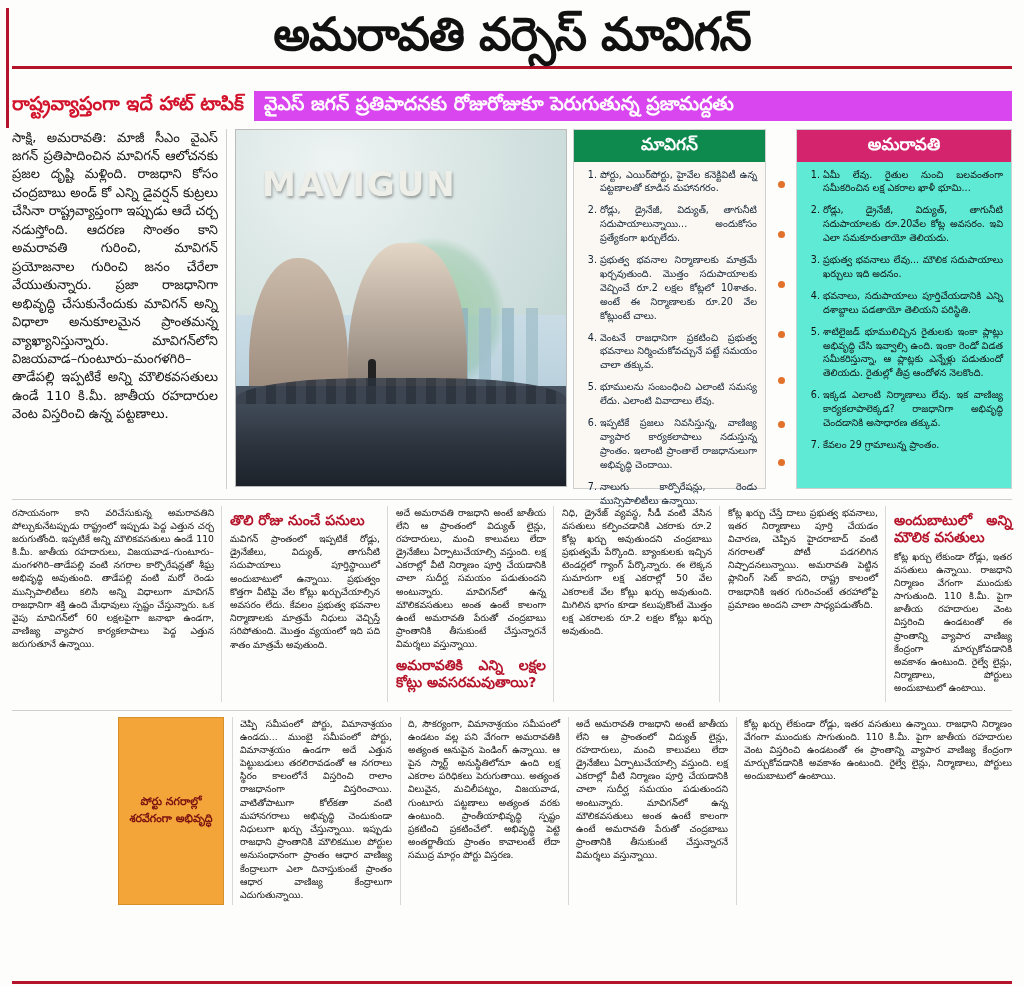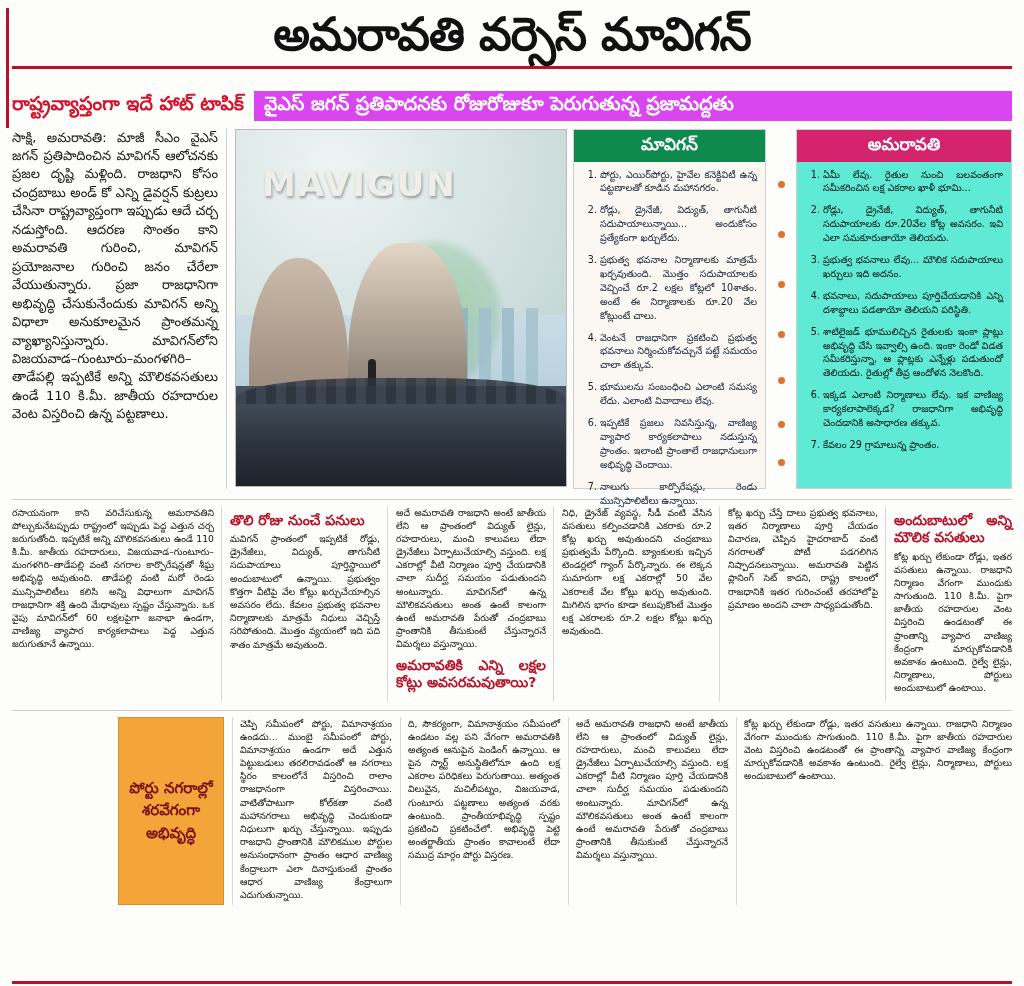--- a/index.html
+++ b/index.html
@@ -150,21 +150,21 @@
   .lcol6{flex:1;}
   h3.sub{
     font-size:14px;color:#b5132a;font-weight:bold;margin:6px 0 3px 0;line-height:1.25;
   }
 
   
   .bottom{
     display:flex;margin-top:8px;gap:8px;height:188px;border-top:1px solid #cfcfcf;padding-top:6px;
   }
   .promo{
-    width:96px;background:#f3a53a;color:#7a1010;font-weight:bold;font-size:15px;
+    width:96px;background:#f3a53a;color:#7a1010;font-weight:bold;font-size:11px;
     display:flex;align-items:center;justify-content:center;text-align:center;
     border:1px solid #d98f27;line-height:1.5;padding:4px;
     margin-left:106px;
   }
   .bcol{font-size:9.3px;line-height:1.42;text-align:justify;color:#111;}
   .bcol1{width:152px;border-left:1px solid #d8d8d8;padding-left:7px;}
   .bcol2{width:152px;border-left:1px solid #d8d8d8;padding-left:7px;}
   .bcol3{width:152px;border-left:1px solid #d8d8d8;padding-left:7px;}
   .bcol4{flex:1;border-left:1px solid #d8d8d8;padding-left:7px;}
   .redline{height:3px;background:#b5132a;position:absolute;left:12px;right:12px;bottom:2px;}

